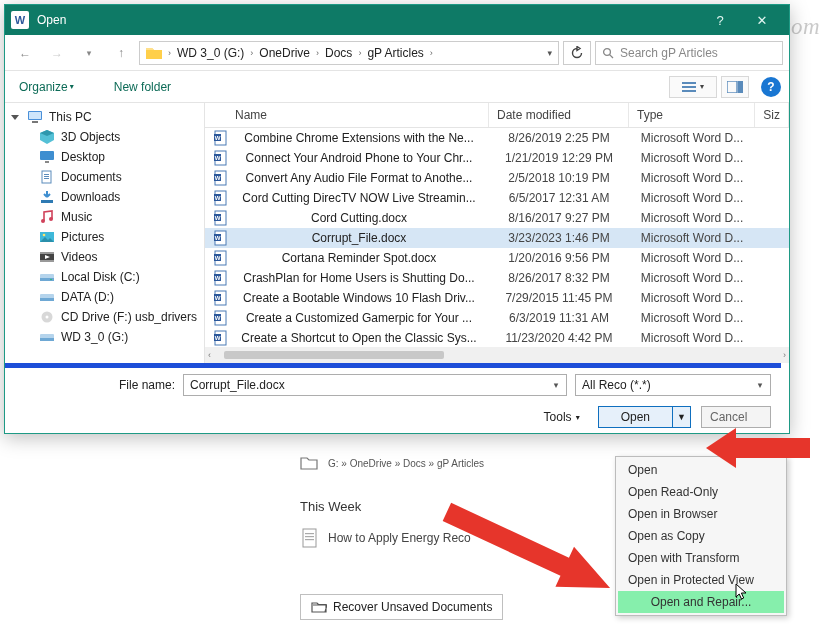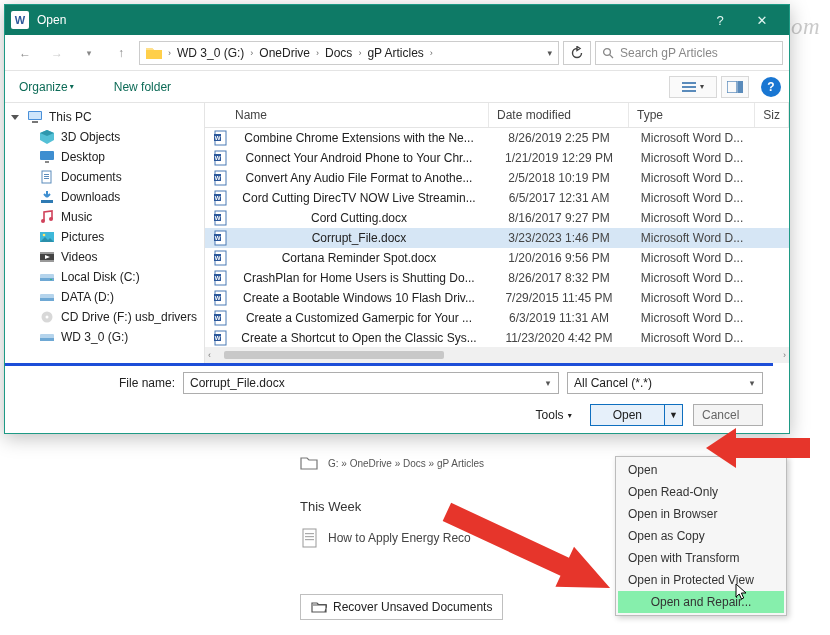--- a/index.html
+++ b/index.html
@@ -46,21 +46,21 @@
   .row { display: flex; align-items: center; padding: 2px 0; font-size: 12px; text-align: center; }
   .row.sel { background: #d6e6f5; }
   .row .ricon { width: 16px; height: 16px; margin: 0 6px 0 8px; flex: 0 0 16px; }
   .row .rname { flex: 1; overflow: hidden; text-overflow: ellipsis; white-space: nowrap; padding-right: 6px; }
   .row .rdate { width: 140px; color: #444; }
   .row .rtype { width: 126px; color: #444; overflow: hidden; white-space: nowrap; }
   .row .rsize { width: 34px; }
   .hscroll { height: 16px; background: #f0f0f0; display:flex; align-items:center; }
   .hscroll .thumb{ height:8px; width:220px; background:#c8c8c8; margin-left:10px; border-radius:2px}
   
-  .footer { position: absolute; bottom: 0; left: 0; right: 16px; height: 70px; border-top: 3px solid #1d4ed8; padding: 6px 10px 0; }
+  .footer { position: absolute; bottom: 0; left: 0; right: 8px; height: 70px; border-top: 5px solid #1d4ed8; padding: 6px 10px 0; }
   .footer .row1 { display: flex; align-items: center; gap: 8px; margin-bottom: 10px; }
   .footer .lbl { width: 160px; text-align: right; font-size: 12px; }
   .combo { height: 22px; border: 1px solid #adadad; display: flex; align-items: center; padding: 0 6px; background: #fff; font-size: 12px; position: relative; }
   .combo .dd { position: absolute; right: 2px; top: 2px; bottom: 2px; width: 16px; display: flex; align-items: center; justify-content: center; color: #555; font-size: 9px; }
   .fnbox { flex: 1; }
   .filterbox { width: 196px; }
   .footer .row2 { display: flex; align-items: center; justify-content: flex-end; gap: 10px; }
   .toolslink { font-size: 12px; color: #222; display: flex; align-items: center; gap: 4px; margin-right: 8px; }
   .splitbtn { display: flex; height: 22px; border: 1px solid #0f6fbf; }
   .splitbtn .main { background: #e6f0fa; padding: 0 22px; display: flex; align-items: center; font-size: 12px; }
@@ -448,21 +448,21 @@
   </div>
 
   <div class="footer">
     <div class="row1">
       <div class="lbl">File name:</div>
       <div class="combo fnbox">
           <span>Corrupt_File.docx</span>
           <span class="dd">▾</span>
         </div>
       <div class="combo filterbox">
-          <span>All Cancel (*.*)</span>
+          <span>All Reco (*.*)</span>
           <span class="dd">▾</span>
         </div>
     </div>
     <div class="row2">
       <div class="toolslink">
           <span>Tools</span>
           <span style="font-size:8px">▾</span>
         </div>
       <div class="splitbtn">
         <div class="main">Open</div>

